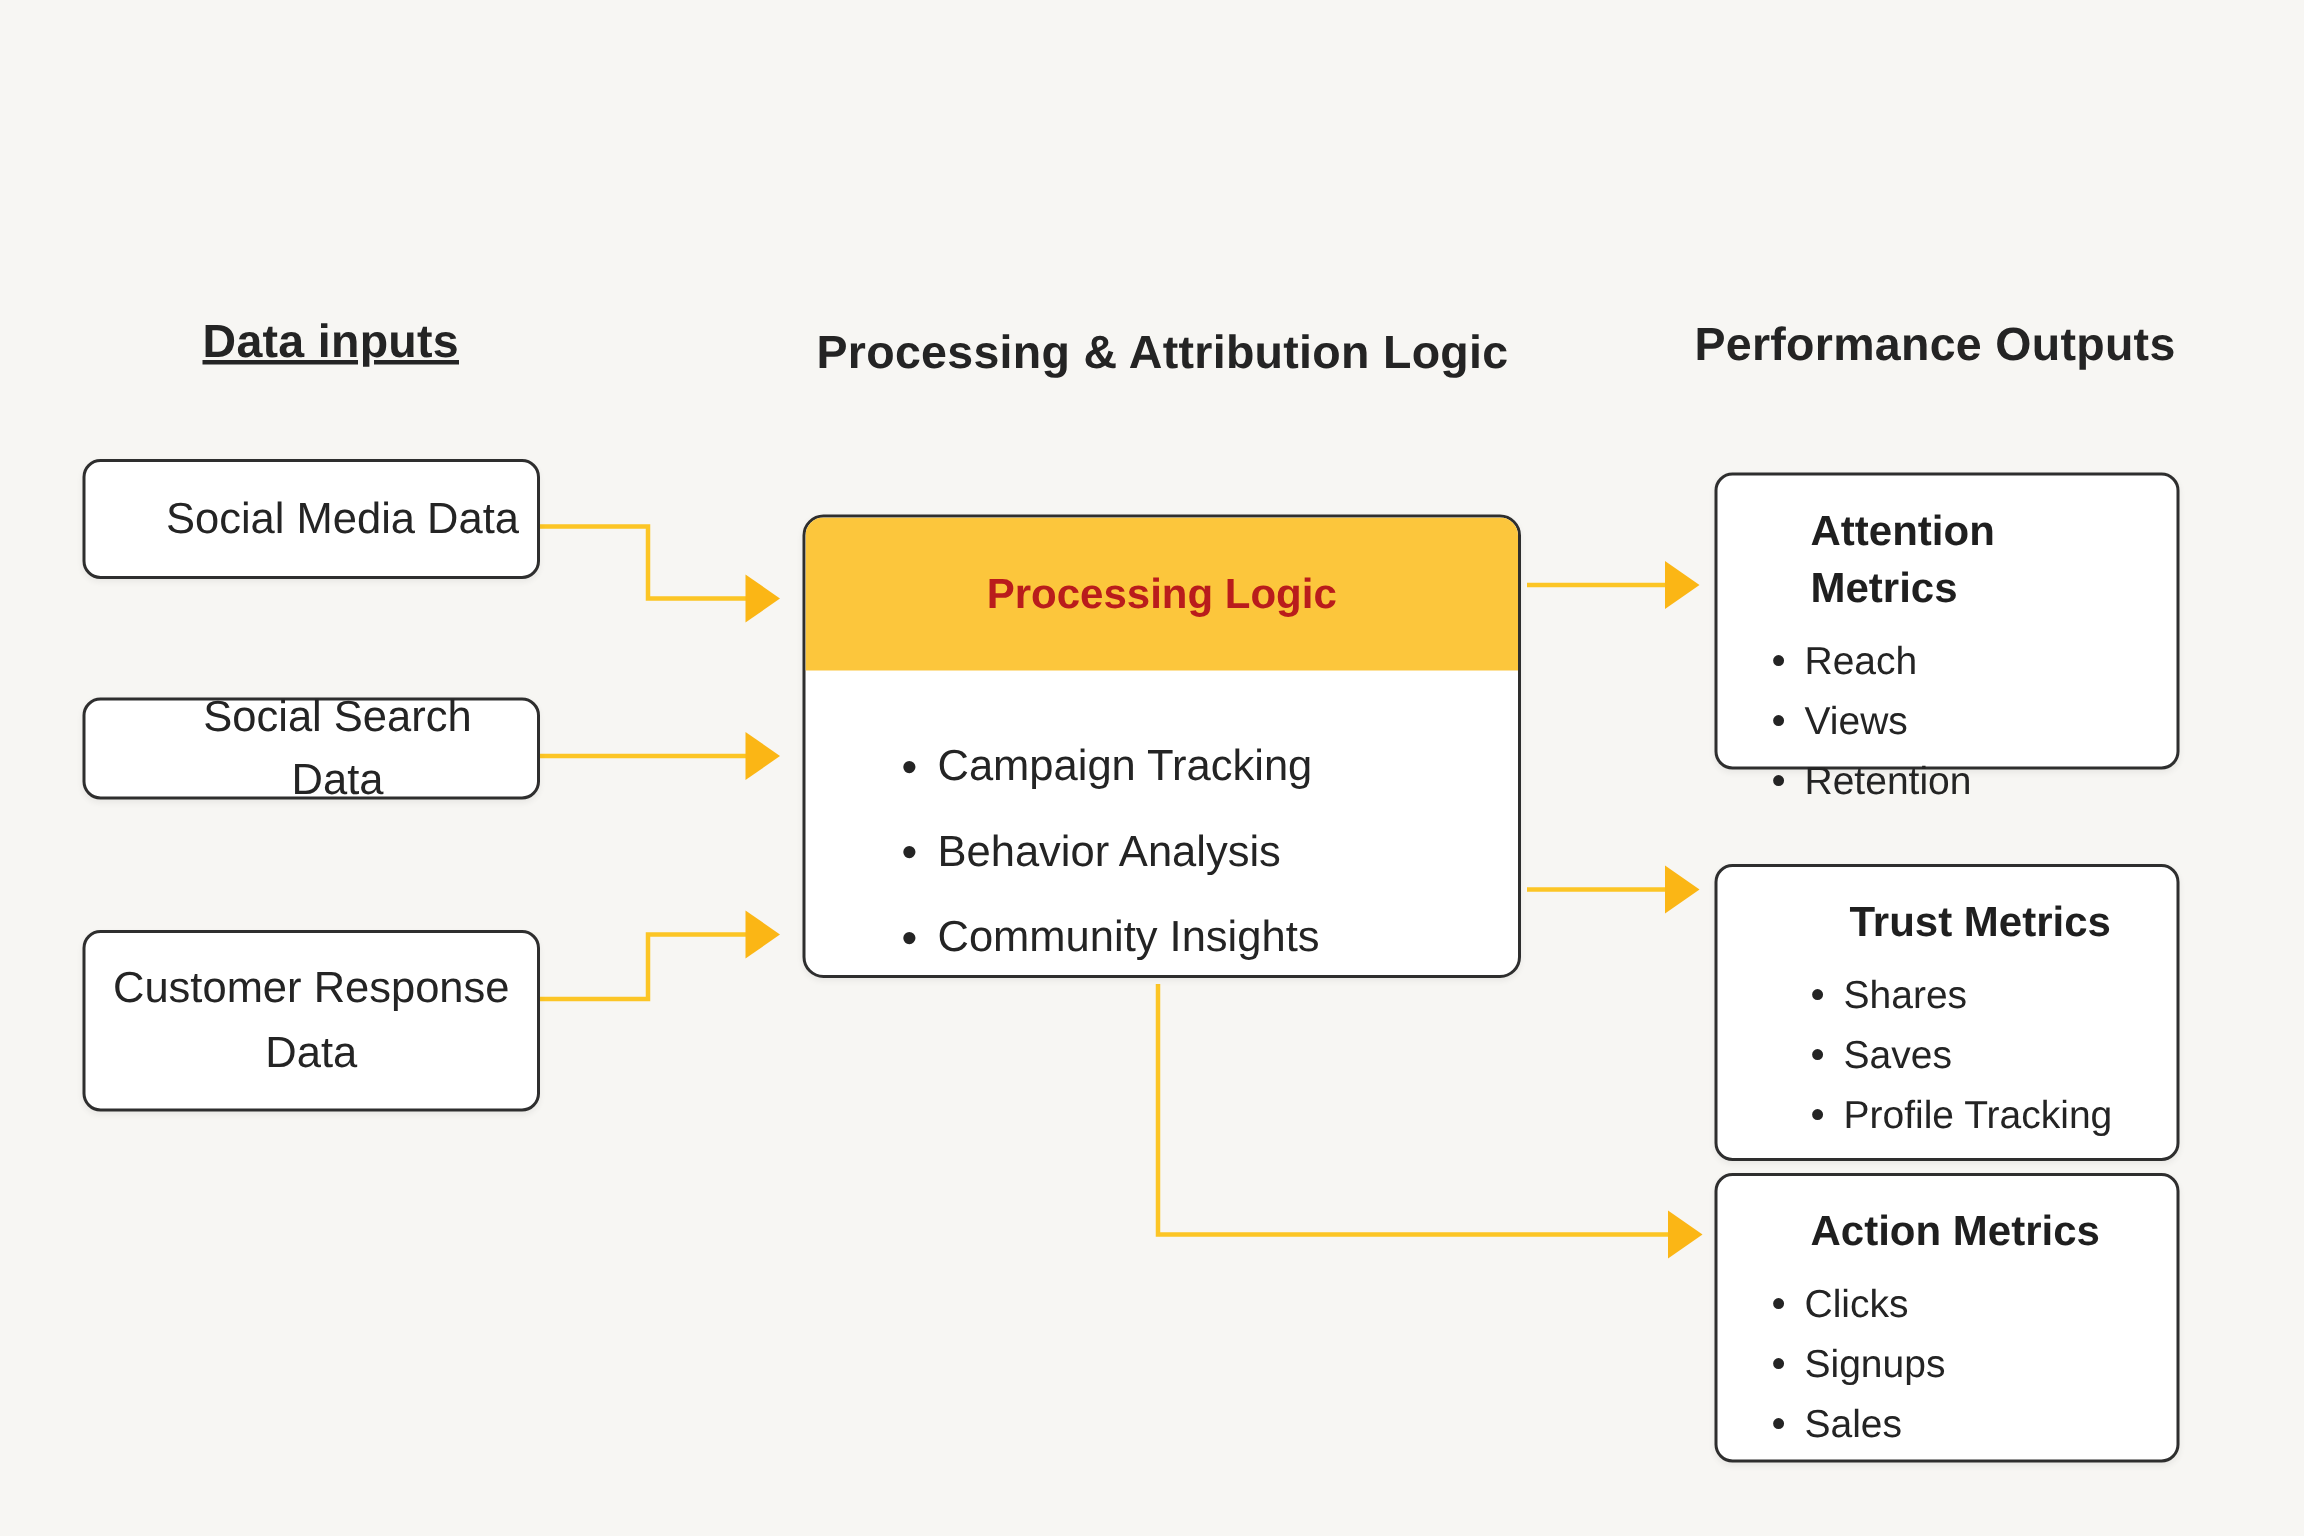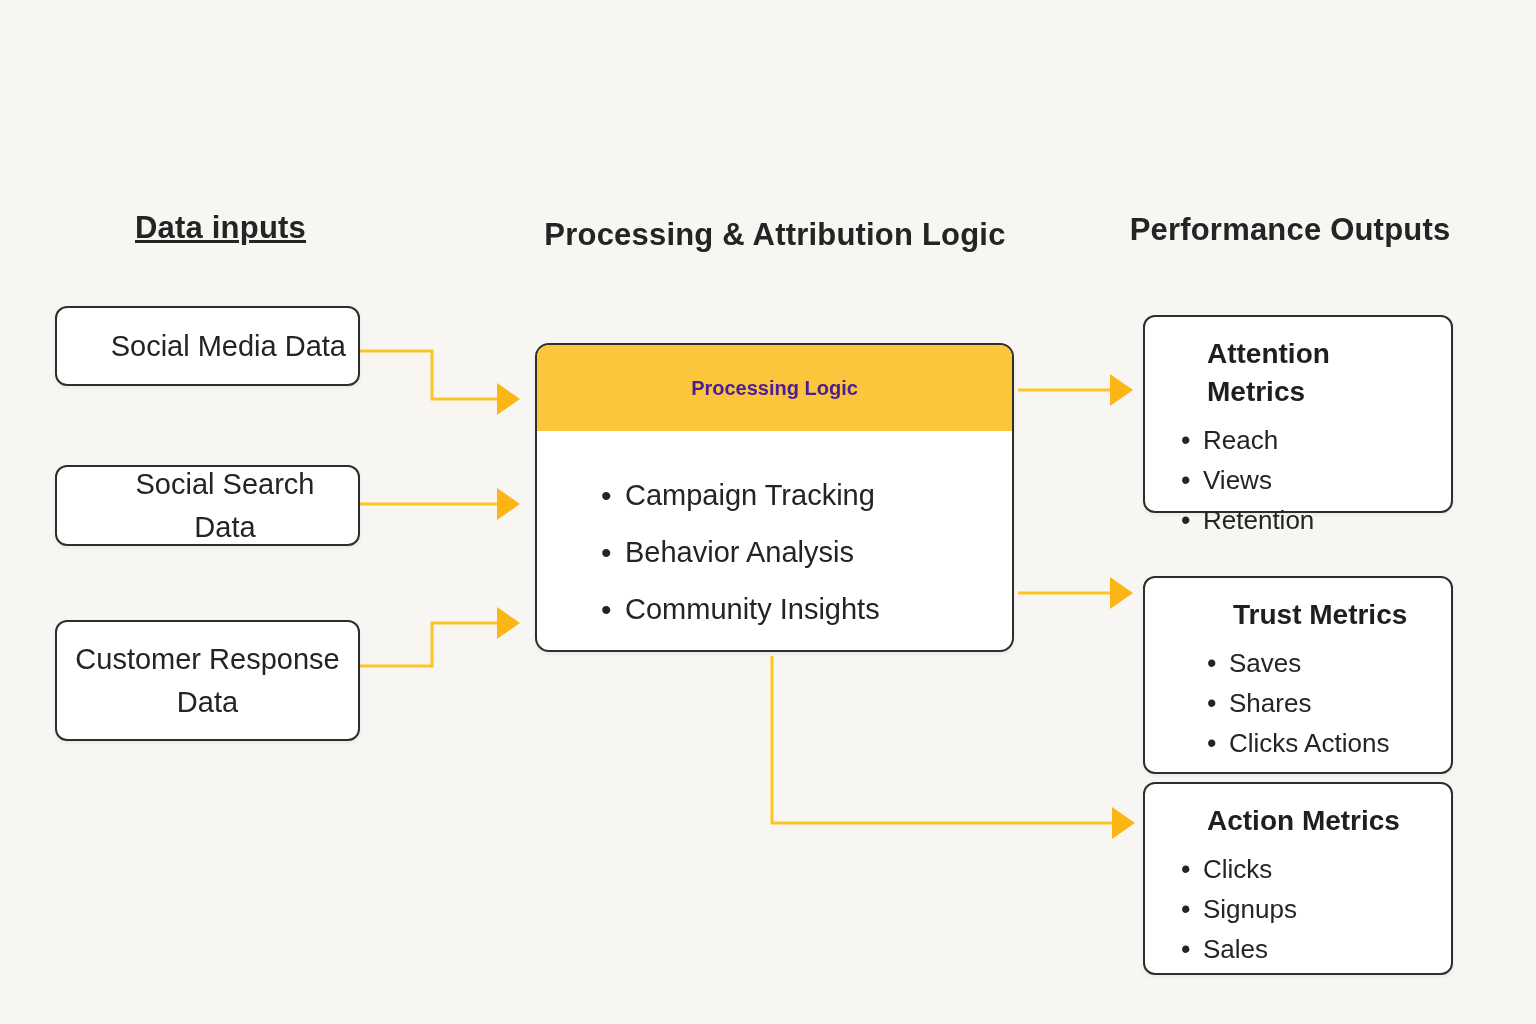--- a/index.html
+++ b/index.html
@@ -33,36 +33,36 @@
   }
   .input-node {
     left: 55px; width: 305px;
     display: flex; align-items: center; justify-content: flex-end;
     text-align: center;
     font-size: 29px;
     line-height: 1.45;
     padding: 4px 12px;
   }
   #node-social-media   { top: 306px; height: 80px; }
-  #node-social-search  { top: 465px; height: 81px; padding-left: 47px; }
+  #node-social-search  { top: 465px; height: 68px; padding-left: 47px; }
   #node-customer-resp  { top: 620px; height: 121px; }
 
   #node-processing {
     left: 535px; top: 343px; width: 479px; height: 309px;
     border-radius: 14px;
     overflow: hidden;
     padding: 0;
   }
   #node-processing .proc-header {
-    height: 86px;
+    height: 102px;
     background: var(--header-fill, #FCC436);
     display: flex; align-items: center; justify-content: center;
-    font-size: 20px;
+    font-size: 28px;
     font-weight: 700;
-    color: #4c1d95;
+    color: #b91c1c;
   }
   #node-processing ul {
     list-style: none;
     margin: 16px;
     padding: 20px 0 0 48px;
   }
   #node-processing li {
     position: relative;
     padding-left: 24px;
     font-size: 29px;
@@ -180,23 +180,23 @@
   <div class="out-title">Attention Metrics</div>
   <ul>
     <li>Reach</li>
     <li>Views</li>
     <li>Retention</li>
   </ul>
 </div>
 <div class="node output-node" id="node-trust">
   <div class="out-title">Trust Metrics</div>
   <ul>
+    <li>Shares</li>
     <li>Saves</li>
-    <li>Shares</li>
-    <li>Clicks Actions</li>
+    <li>Profile Tracking</li>
   </ul>
 </div>
 <div class="node output-node" id="node-action">
   <div class="out-title">Action Metrics</div>
   <ul>
     <li>Clicks</li>
     <li>Signups</li>
     <li>Sales</li>
   </ul>
 </div>

